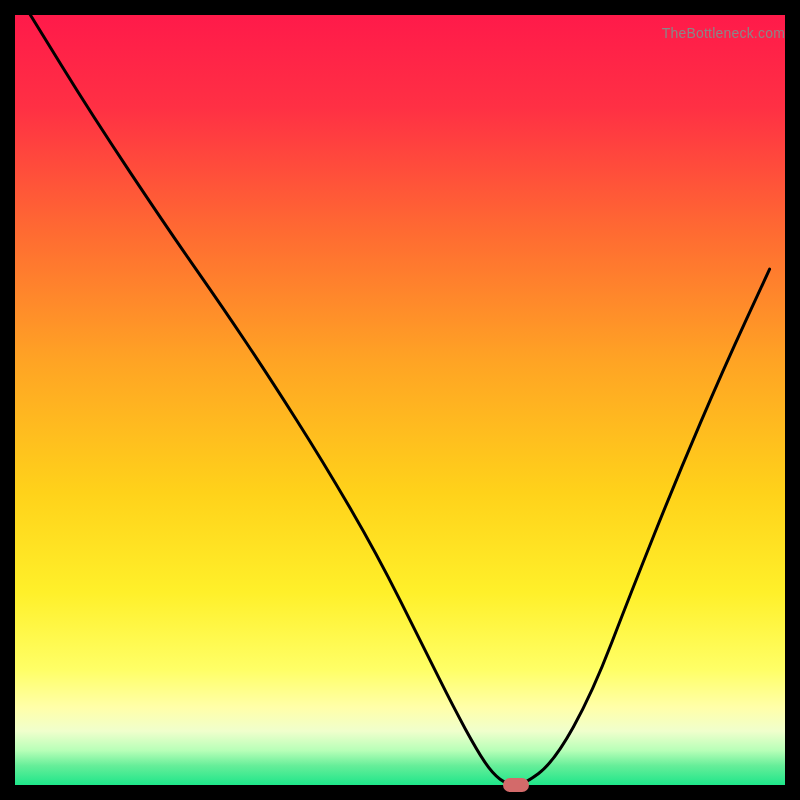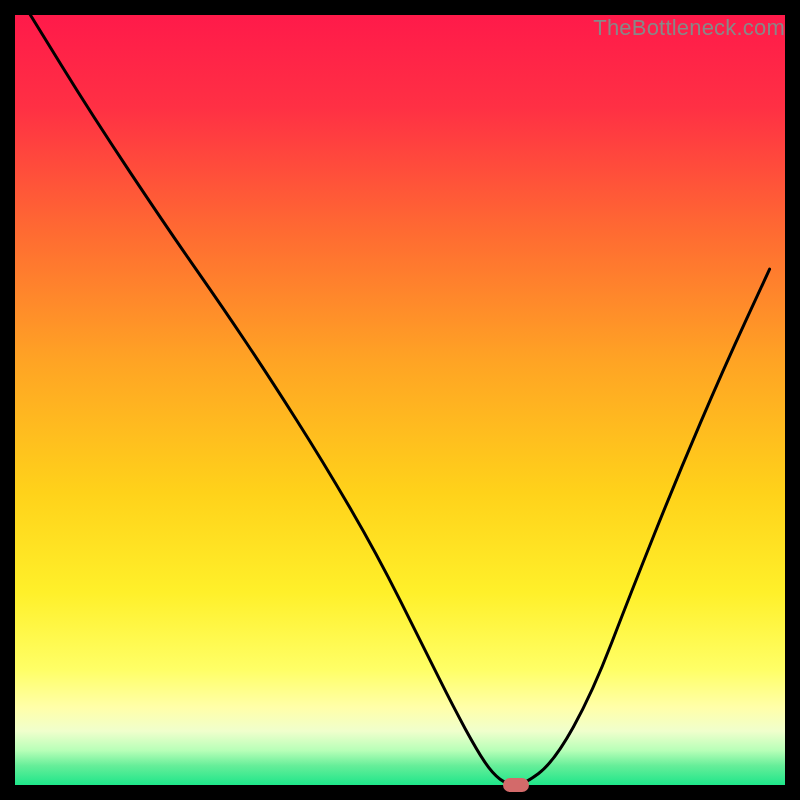--- a/index.html
+++ b/index.html
@@ -20,25 +20,25 @@
   }
   .plot-area {
     position: absolute;
     left: 0;
     top: 0;
     width: 770px;
     height: 770px;
   }
   .watermark {
     position: absolute;
-    top: 15px;
+    top: 25px;
     right: 15px;
     color: #888888;
     font-family: Arial, Helvetica, sans-serif;
-    font-size: 22px;
+    font-size: 14px;
     font-weight: 500;
     letter-spacing: 0.2px;
   }
   .marker {
     position: absolute;
     width: 26px;
     height: 14px;
     border-radius: 7px;
     transform: translate(-50%, -50%);
   }

